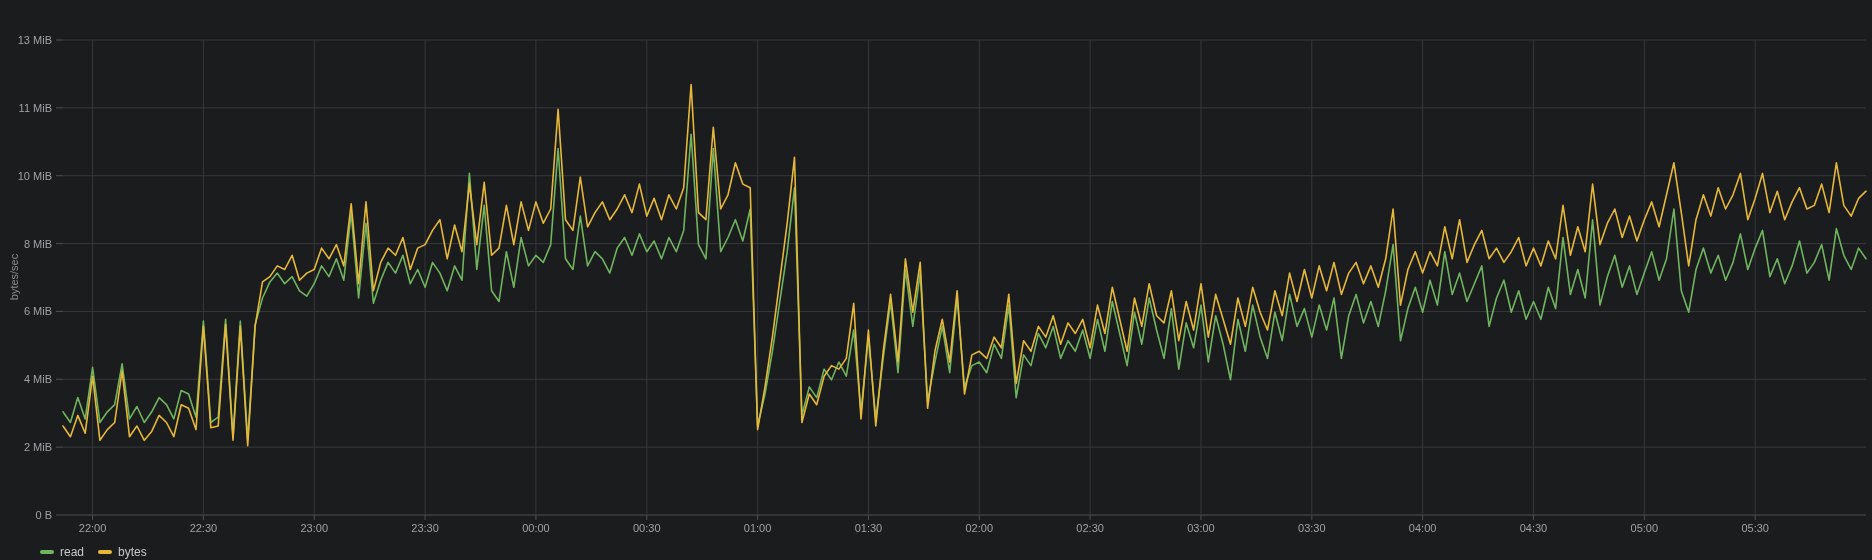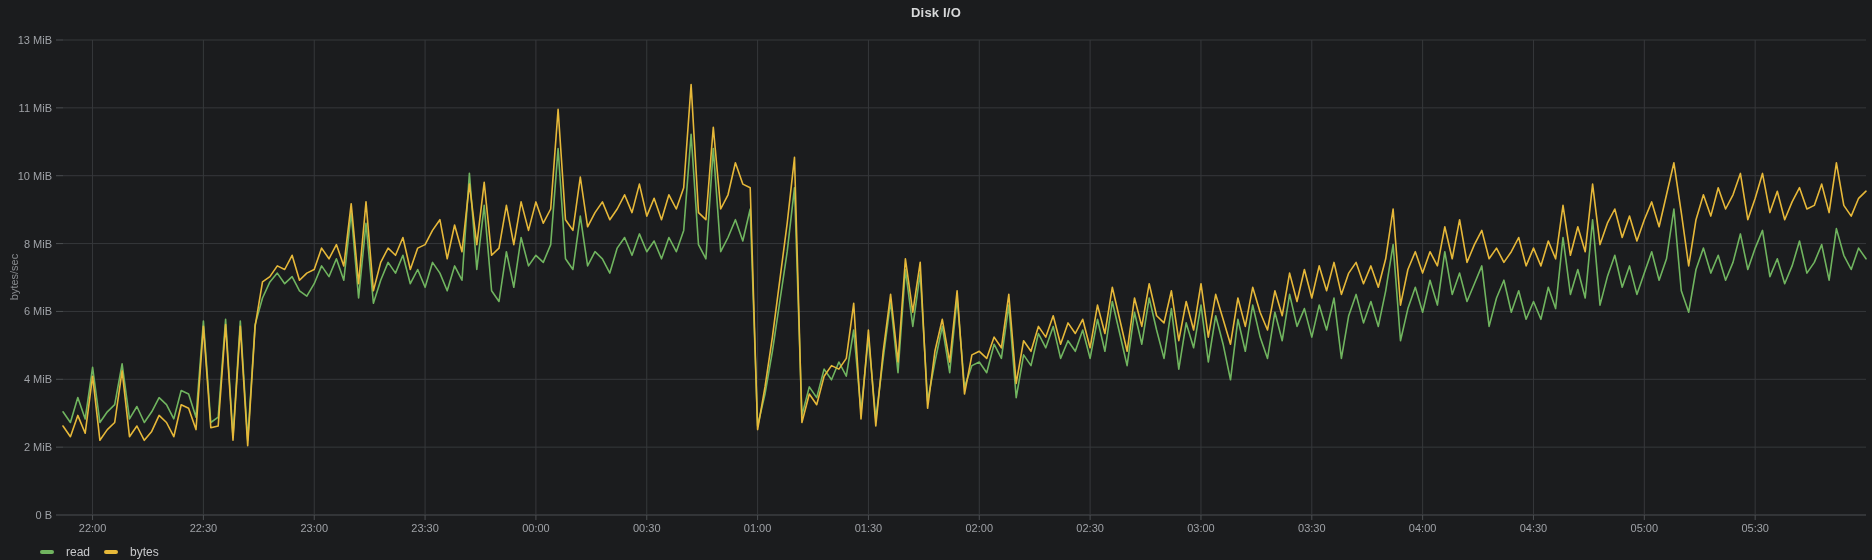--- a/index.html
+++ b/index.html
@@ -12,29 +12,28 @@
     font-size:13px;font-weight:bold;color:#d8d9da;letter-spacing:.2px;cursor:pointer;
   }
   .y-unit-label{
     position:absolute;left:14px;top:277px;transform:translate(-50%,-50%) rotate(-90deg);
     font-size:11px;color:#898c90;white-space:nowrap;
   }
   svg text{font-family:"Liberation Sans",sans-serif;font-size:11px;}
   .legend{
     position:absolute;left:40px;top:546px;display:flex;align-items:center;gap:14px;
   }
-  .legend-item{display:flex;align-items:center;gap:12px;cursor:pointer;}
+  .legend-item{display:flex;align-items:center;gap:6px;cursor:pointer;}
   .legend-swatch{width:14px;height:4px;border-radius:2px;display:inline-block;}
   .legend-label{font-size:12px;color:#c8c9cb;line-height:12px;}
 </style>
 </head>
 <body>
 
 <div class="panel">
-  <div class="panel-title">Disk I/O</div>
   <div class="y-unit-label">bytes/sec</div>
 
   <svg id="plot" width="1872" height="560">
     <g id="grid-layer">
         <line x1="63" y1="515" x2="1866" y2="515" stroke="#4c4f52" stroke-width="1"></line>
         <line x1="63" y1="447.1428571428571" x2="1866" y2="447.1428571428571" stroke="#36383b" stroke-width="1"></line>
         <line x1="63" y1="379.2857142857143" x2="1866" y2="379.2857142857143" stroke="#36383b" stroke-width="1"></line>
         <line x1="63" y1="311.42857142857144" x2="1866" y2="311.42857142857144" stroke="#36383b" stroke-width="1"></line>
         <line x1="63" y1="243.57142857142856" x2="1866" y2="243.57142857142856" stroke="#36383b" stroke-width="1"></line>
         <line x1="63" y1="175.71428571428572" x2="1866" y2="175.71428571428572" stroke="#36383b" stroke-width="1"></line>

